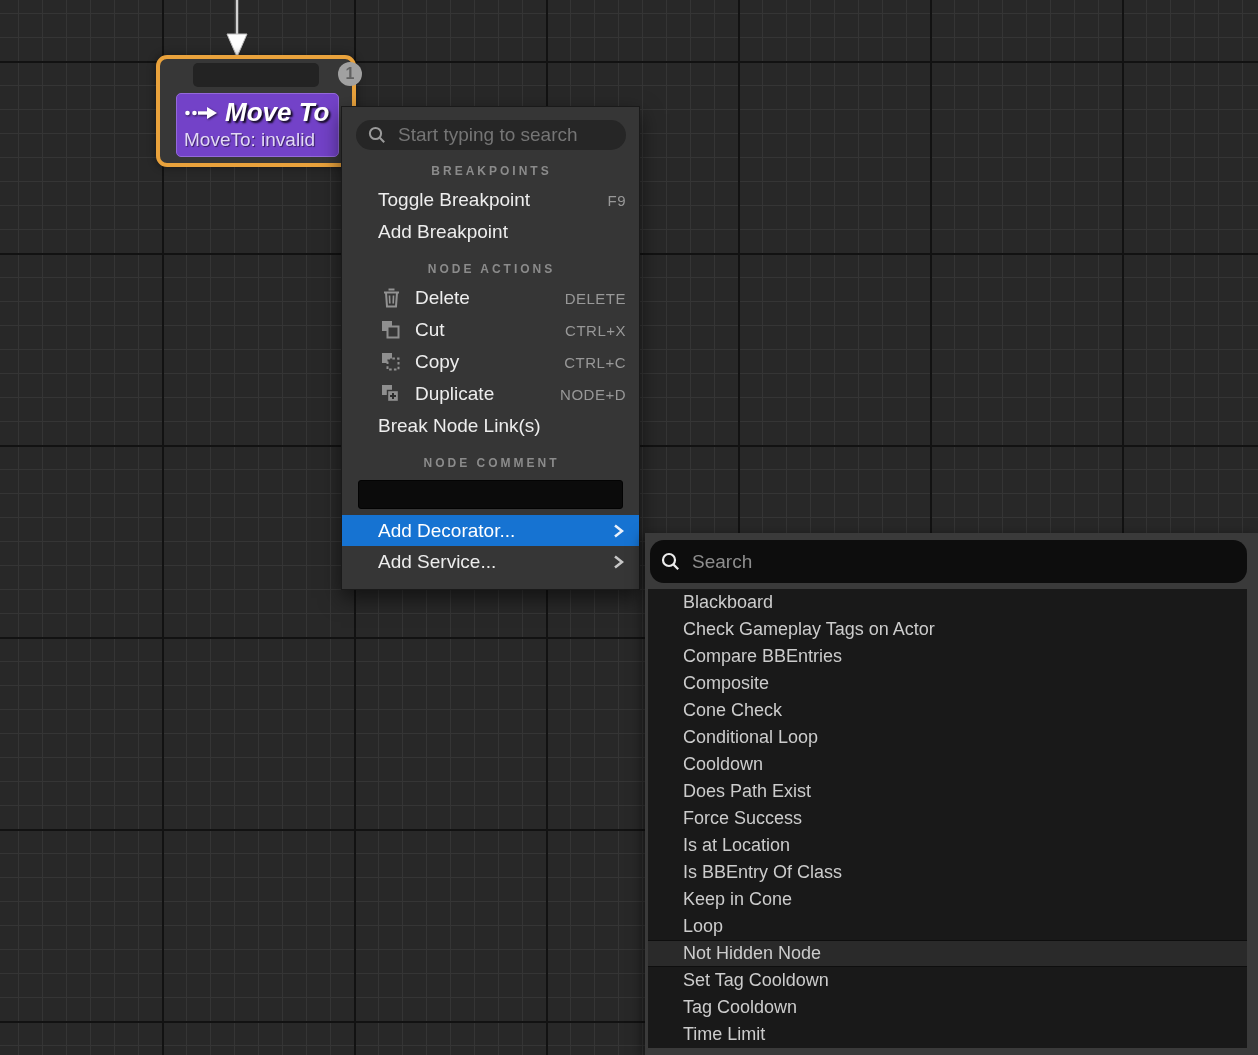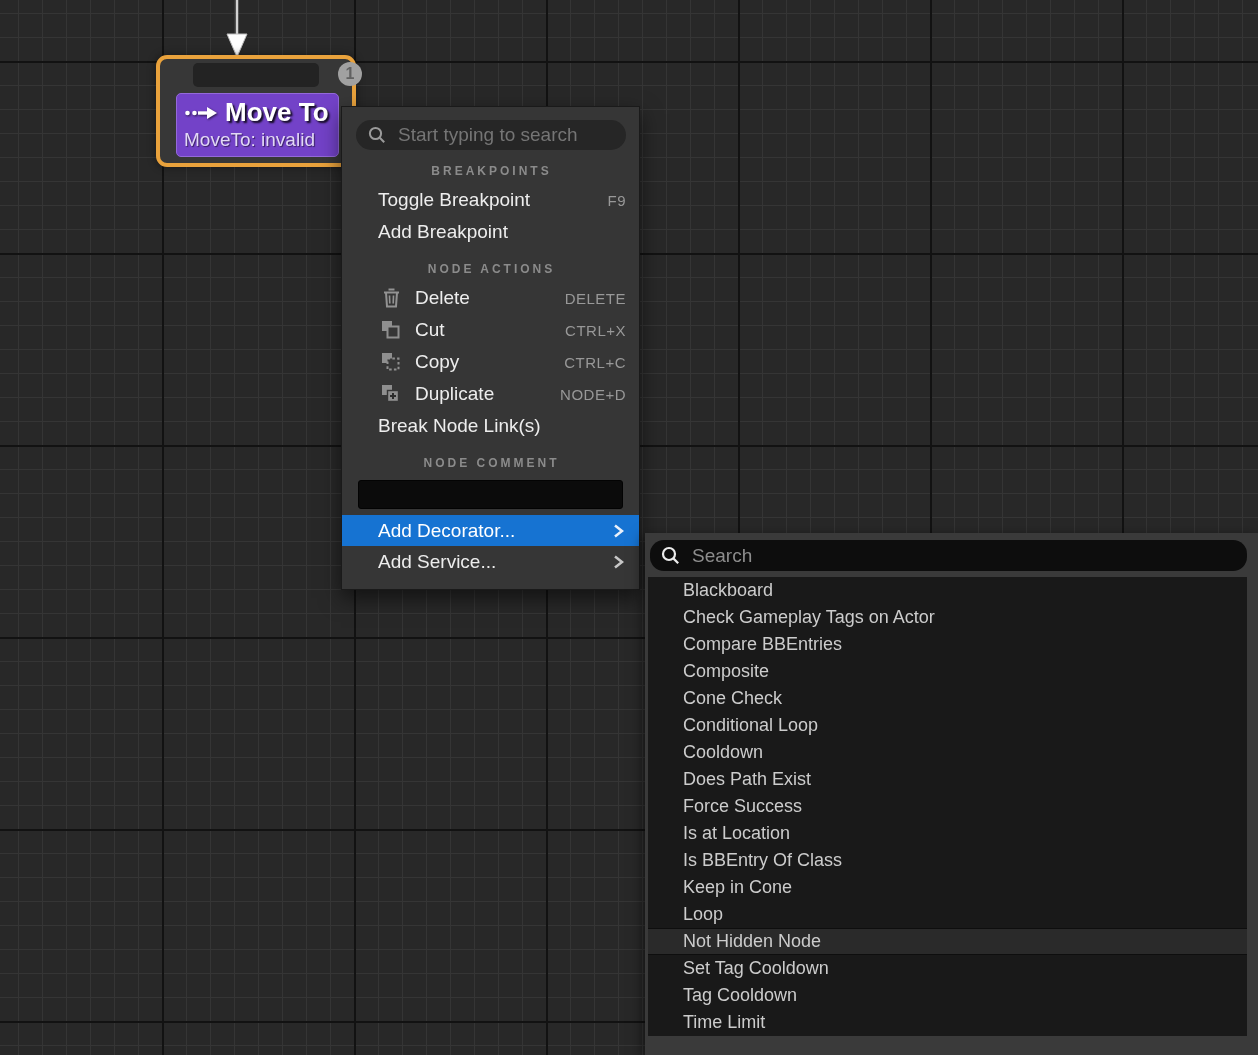--- a/index.html
+++ b/index.html
@@ -46,20 +46,21 @@
     position:absolute; left:16px; top:34px; width:163px; height:64px;
     background:#7342c8; border:1px solid #9469da; border-radius:5px;
     overflow:hidden;
   }
   .node-title-row {
     display:flex; align-items:center; gap:7px;
     padding:3px 6px 0 7px;
     font-size:26px; font-weight:700; color:#ffffff;
     text-shadow:2px 2px 2px rgba(0,0,0,.85);
     white-space:nowrap;
+    font-style:italic;
   }
   .move-to-icon { flex:0 0 auto; filter:drop-shadow(1.5px 1.5px 1px rgba(0,0,0,.65)); }
   .node-subtitle {
     padding:1px 7px 0 7px;
     font-size:19px; color:#e2d8f6;
     text-shadow:1px 1px 1px rgba(0,0,0,.5);
     white-space:nowrap;
   }
 
   
@@ -114,21 +115,21 @@
 
   
   .sub-panel {
     position:absolute; left:645px; top:533px; width:613px; height:522px;
     background:#3a3a3a;
     box-shadow:-3px 3px 12px rgba(0,0,0,.5);
     padding:7px 11px 0 3px;
     z-index:6;
   }
   .sub-search {
-    margin-left:2px; height:31px;
+    margin-left:2px; height:43px;
     background:#0d0d0d; border-radius:14px;
     display:flex; align-items:center; gap:10px; padding:0 11px;justify-content:center;
   }
   .sub-search input {
     flex:1; background:transparent; border:none; outline:none;
     font-family:inherit; font-size:19px; color:#dddddd; min-width:0;
   }
   .sub-search input::placeholder { color:#8d8d8d; }
   .sub-list {
     margin-top:6px; height:459px; background:#191919; overflow:hidden;

